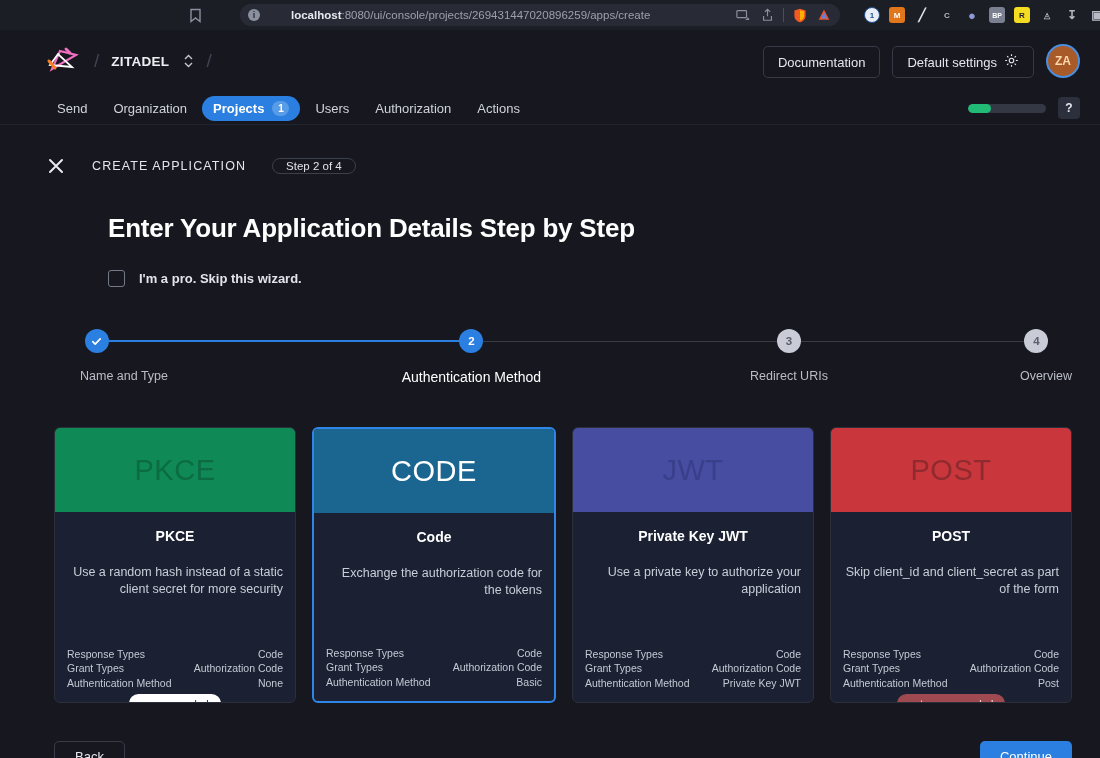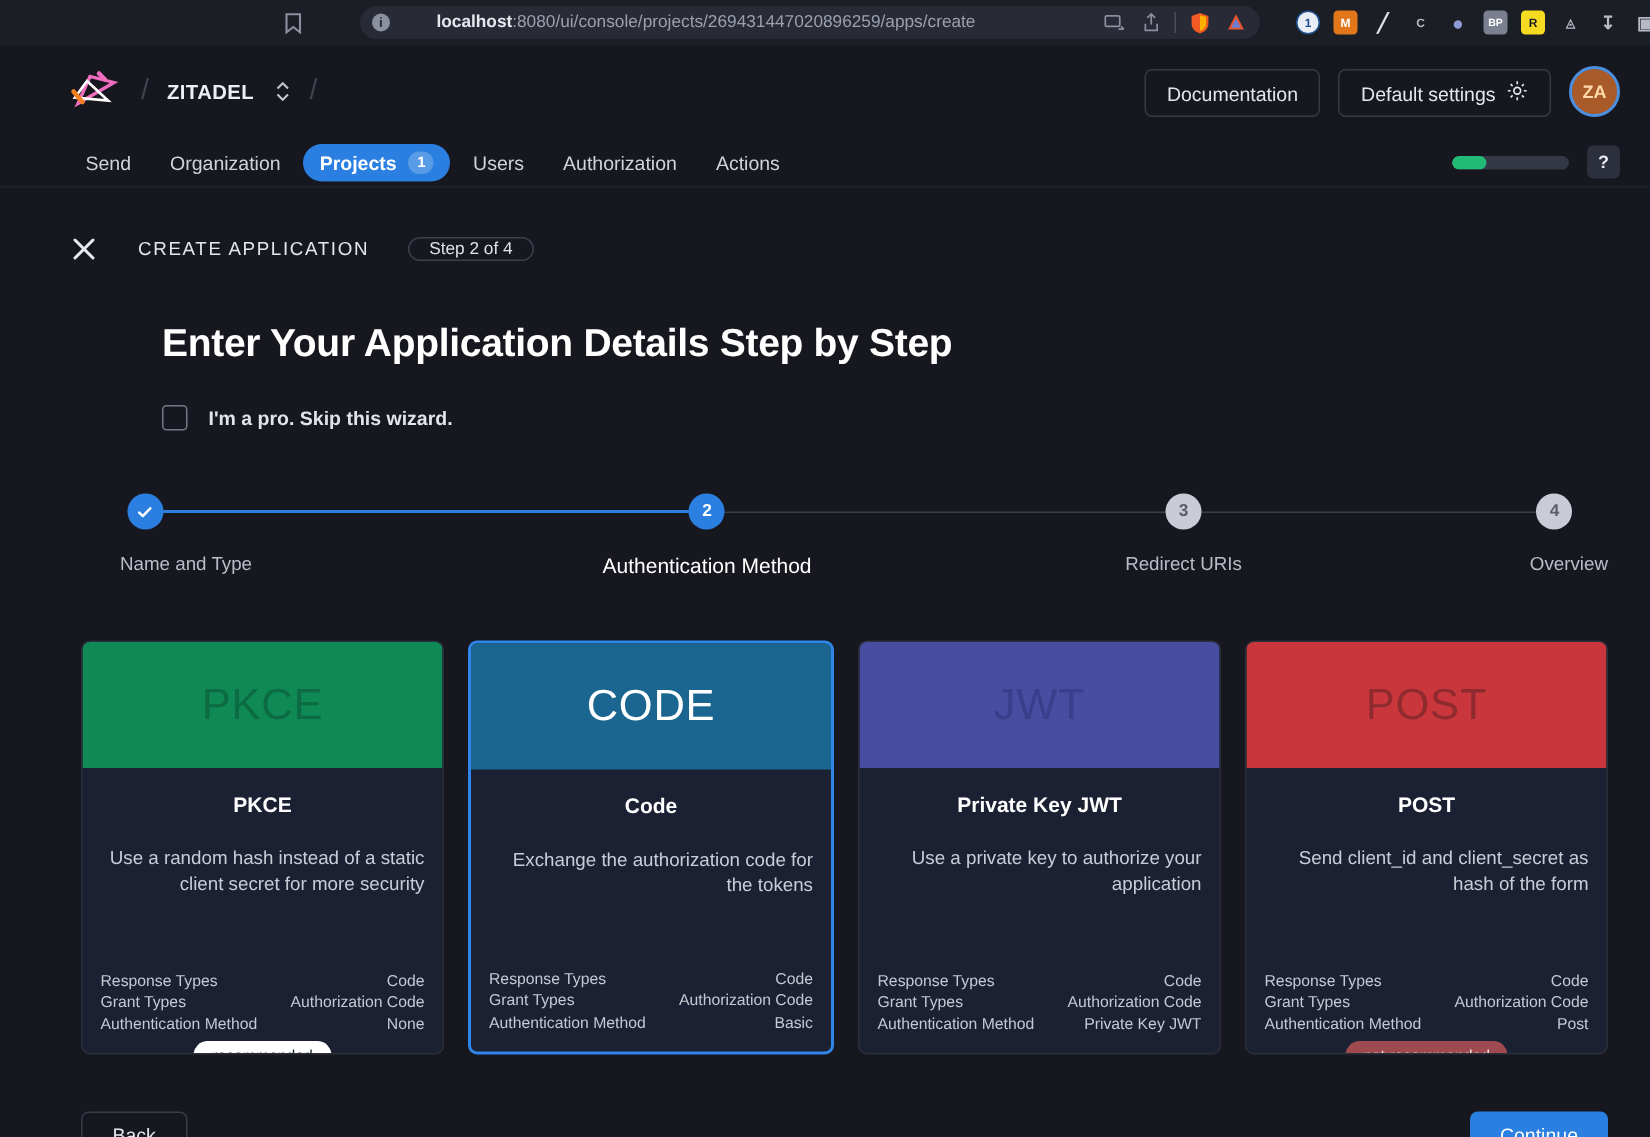--- a/index.html
+++ b/index.html
@@ -452,21 +452,21 @@
             </div>
           </div>
         </div>
       </div>
       <div class="card">
         <div class="card-head" style="background: rgb(201, 55, 60); color: rgb(143, 42, 47);">
           <span>POST</span>
         </div>
         <div class="card-body">
           <div class="card-title">POST</div>
-          <div class="card-desc">Send client_id and client_secret as hash of the form</div>
+          <div class="card-desc">Skip client_id and client_secret as part of the form</div>
           <div class="card-specs">
             <div class="spec-row">
               <span>Response Types</span>
               <span>Code</span>
             </div>
             <div class="spec-row">
               <span>Grant Types</span>
               <span>Authorization Code</span>
             </div>
             <div class="spec-row">

